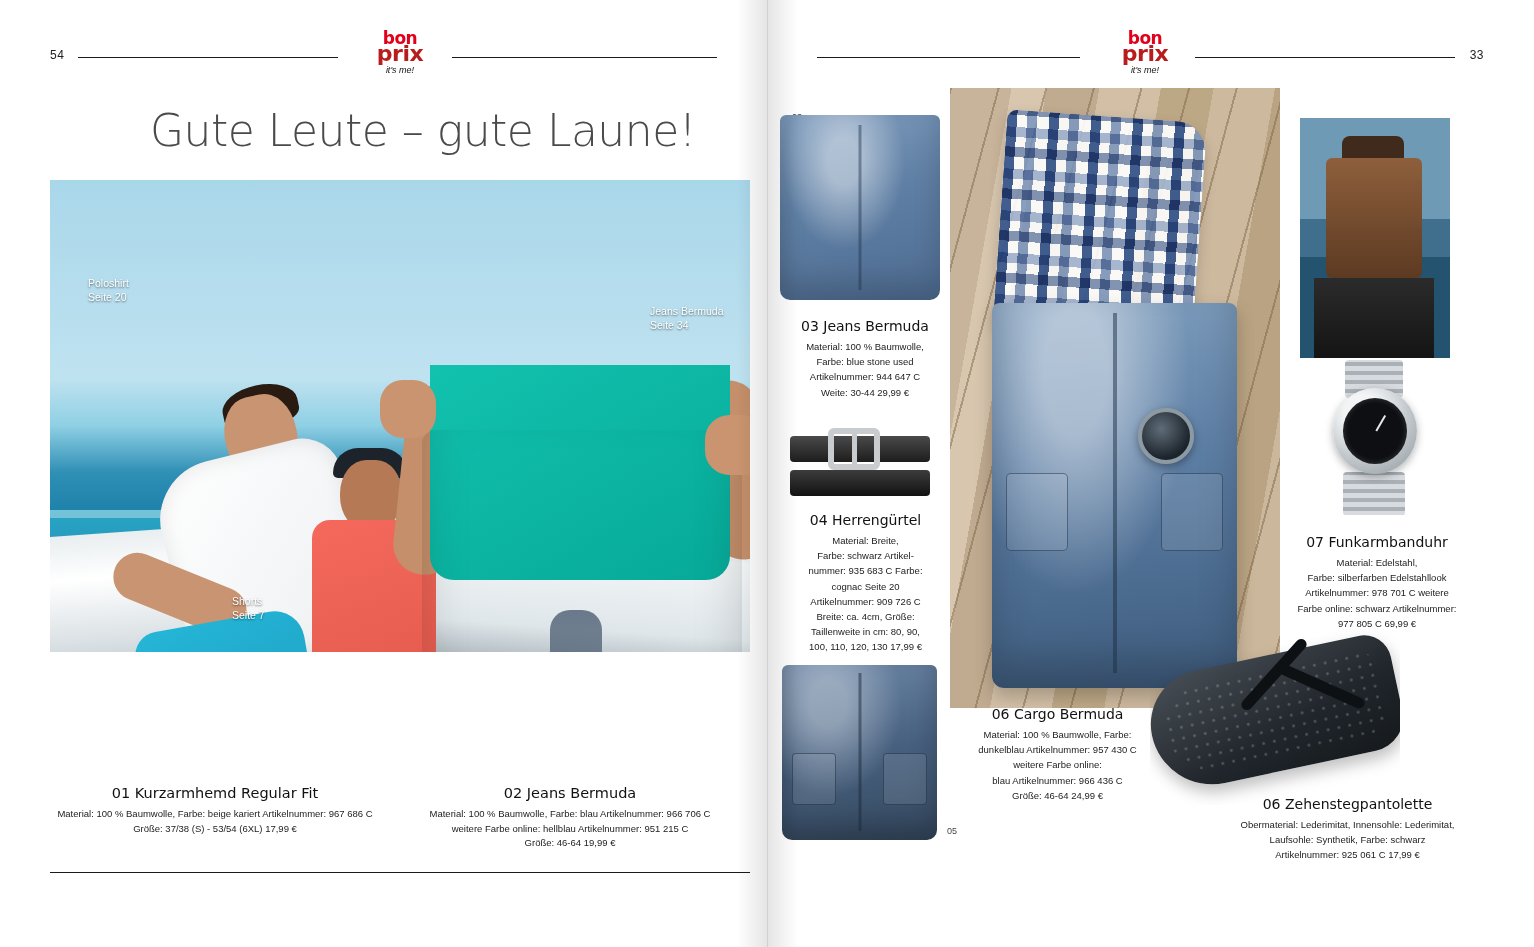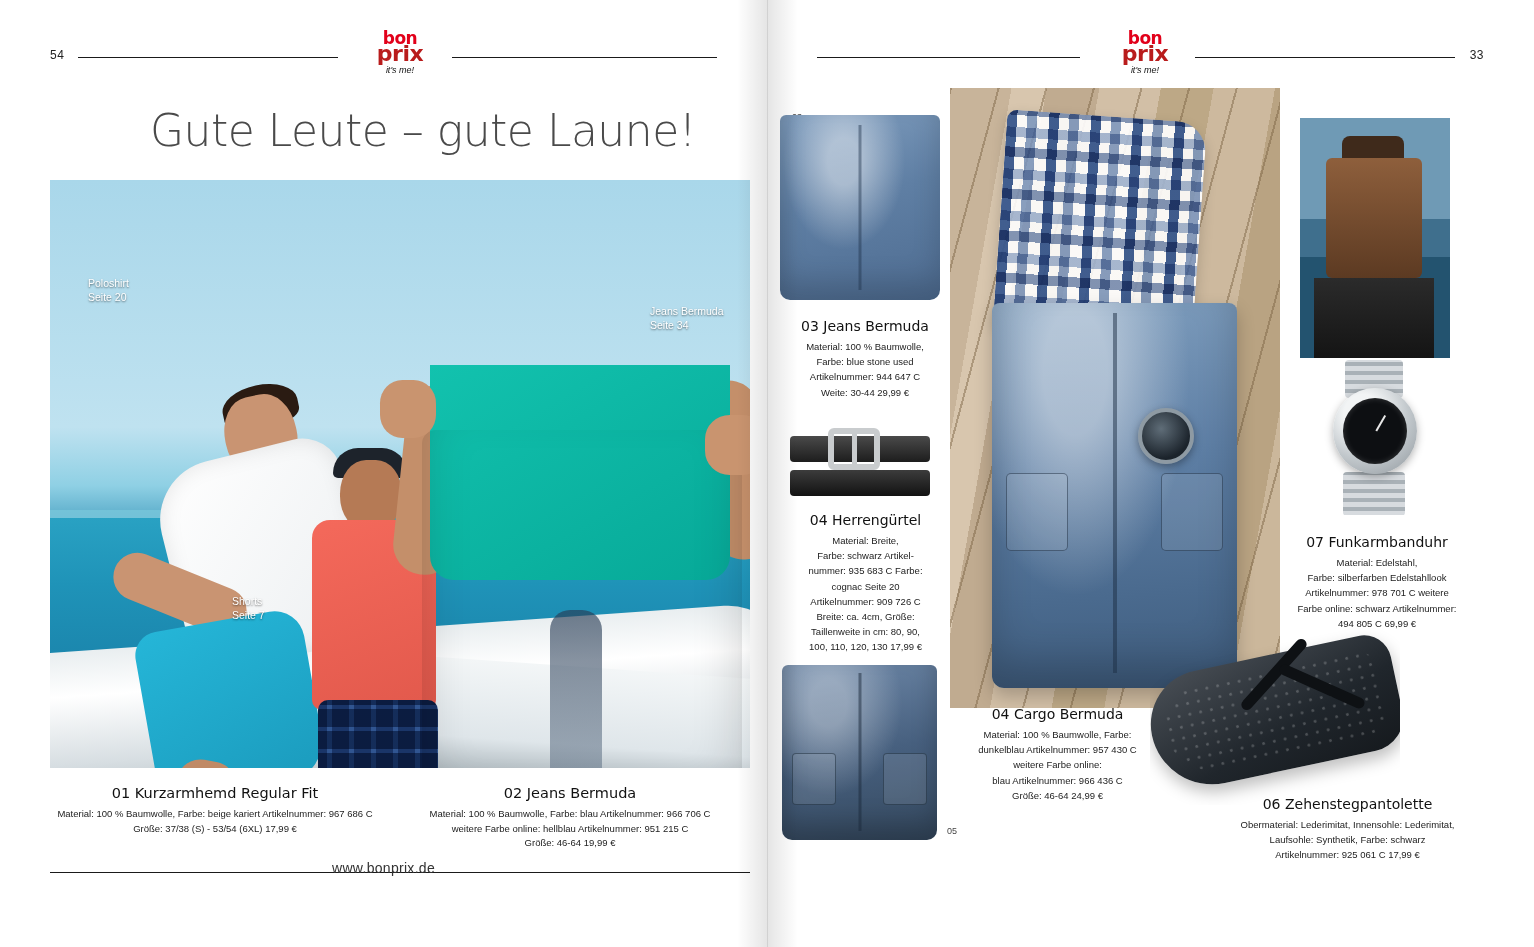--- a/index.html
+++ b/index.html
@@ -57,21 +57,21 @@
   }
 
   
   .headline {
     position:absolute; left:150px; top:105px;
     font-family:"DejaVu Sans", sans-serif;
     font-weight:300; font-size:44px; color:#4a4a4a; letter-spacing:-.5px;
     white-space:nowrap;
   }
   .hero {
-    position:absolute; left:50px; top:180px; width:700px; height:588px;
+    position:absolute; left:50px; top:180px; width:700px; height:472px;
     overflow:hidden; background:#9fd3e8;
   }
   .hero-sky {
     position:absolute; inset:0;
     background:linear-gradient(to bottom, #a9d7ea 0%, #bfe2f0 42%, #8fd0e4 52%, #2f8fb5 62%, #1b7fa8 72%, #1d88ad 100%);
   }
   .hero-sea {
     position:absolute; left:0; top:330px; width:100%; height:250px;
     background:linear-gradient(to bottom, #2aa3c4 0%, #1f93b8 30%, #1b86ad 60%, #22a0c2 100%);
   }
@@ -433,21 +433,20 @@
     </div>
 
     <div class="cap-block" style="left:400px; top:785px; width:340px;">
       <div class="cap-title">02 Jeans Bermuda</div>
       <div class="cap-line">Material: 100 % Baumwolle, Farbe: blau Artikelnummer: 966 706 C</div>
       <div class="cap-line">weitere Farbe online: hellblau Artikelnummer: 951 215 C</div>
       <div class="cap-line">Größe: 46-64 19,99 €</div>
     </div>
 
     <div class="foot-rule" style="left:50px; width:700px;"></div>
-    <div class="url">www.bonprix.de</div>
   </div>
 
   <div class="page page-right">
 
     <div class="folio" style="right:50px;">33</div>
     <div class="head-rule" style="left:50px; width:263px;"></div>
     <div class="head-rule" style="left:428px; width:260px;"></div>
 
     <div class="logo" style="left:318px;">
       <span class="bon">bon</span>
@@ -503,21 +502,21 @@
     <div class="deck-lines"></div>
     <div class="shirt"></div>
     <div class="jeansbig">
       <div class="pk l"></div>
       <div class="pk r"></div>
     </div>
     <div class="watch-small"></div>
   </div>
 
   <div class="rcap" style="left:945px; top:706px; width:225px;">
-    <div class="t">04 Cargo Bermuda</div>
+    <div class="t">06 Cargo Bermuda</div>
     <div class="l">Material: 100 % Baumwolle, Farbe:</div>
     <div class="l">dunkelblau Artikelnummer: 957 430 C</div>
     <div class="l">weitere Farbe online:</div>
     <div class="l">blau Artikelnummer: 966 436 C</div>
     <div class="l">Größe: 46-64 24,99 €</div>
   </div>
 
   <div class="ph lantern">
     <div class="lantern-cap"></div>
     <div class="lantern-body"></div>
@@ -531,21 +530,21 @@
       <div class="watch-dial"></div>
     </div>
   </div>
 
   <div class="rcap" style="left:1272px; top:534px; width:210px;">
     <div class="t">07 Funkarmbanduhr</div>
     <div class="l">Material: Edelstahl,</div>
     <div class="l">Farbe: silberfarben Edelstahllook</div>
     <div class="l">Artikelnummer: 978 701 C weitere</div>
     <div class="l">Farbe online: schwarz Artikelnummer:</div>
-    <div class="l">494 805 C 69,99 €</div>
+    <div class="l">977 805 C 69,99 €</div>
   </div>
 
   <div class="ph sandal">
     <div class="sandal-sole">
       <div class="sandal-dots"></div>
     </div>
     <div class="sandal-strap-a"></div>
     <div class="sandal-strap-b"></div>
   </div>
 

